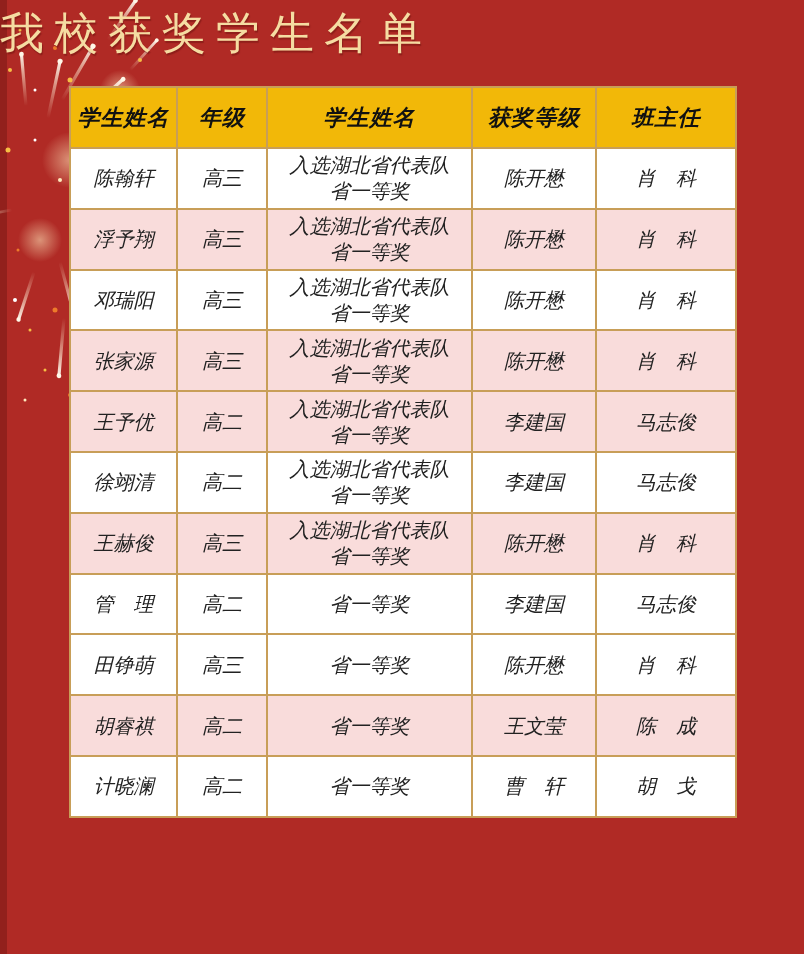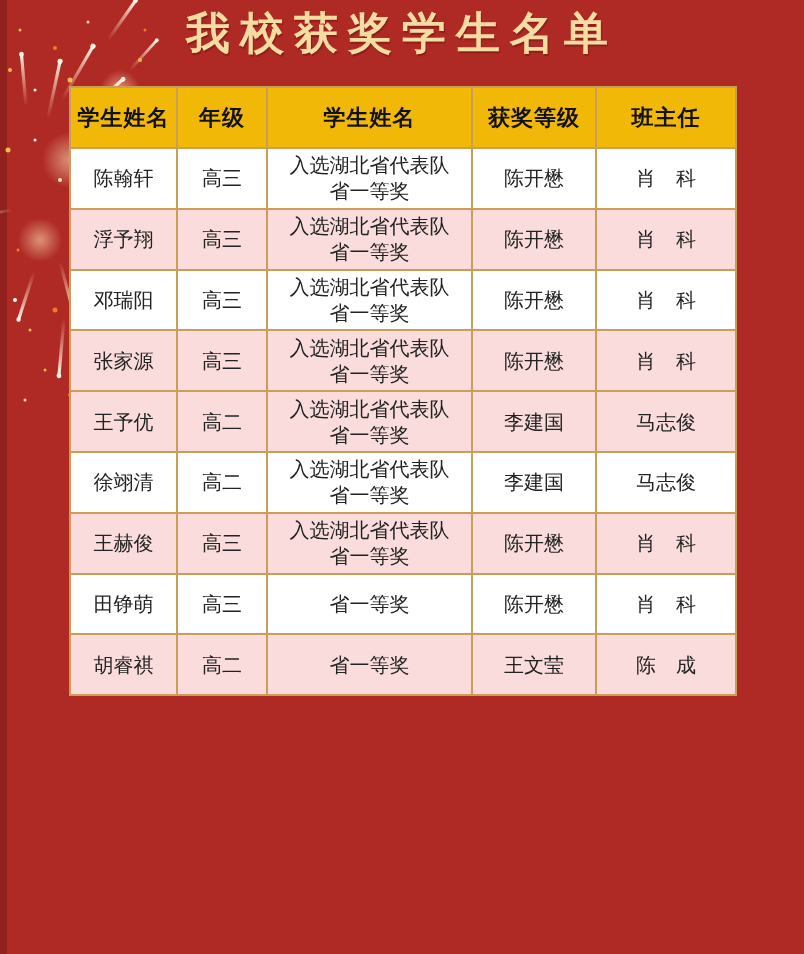--- a/index.html
+++ b/index.html
@@ -9,34 +9,35 @@
     overflow:hidden;
     position:relative;
     font-family:"Liberation Sans", sans-serif;
   }
   .left-shade {
     position:absolute; left:0; top:0; width:7px; height:954px;
     background:rgba(70,8,6,0.28);
   }
   .page-title {
     position:absolute; top:4px; left:0; width:804px;
-    margin:0; text-align:center;
+    margin:0; text-align:left;
     font-family:"DejaVu Serif", serif;
-    font-size:44px; font-weight:bold;
+    font-size:44px; font-weight:normal;
     color:#F5DCA2; letter-spacing:10px;
     text-shadow:1px 2px 1px rgba(80,10,5,0.35);
   }
   .fireworks {
     position:absolute; left:0; top:0; pointer-events:none;
   }
   table.award-table {
     position:absolute; left:69px; top:86px;
     width:666px;
     border-collapse:collapse;
     table-layout:fixed;
+    font-style:italic;
   }
   .award-table th, .award-table td {
     border:2px solid #C89E58;
     text-align:center; vertical-align:middle; padding:0;
   }
   .award-table thead tr { height:61px; }
   .award-table thead th {
     background:#F2B808; color:#111111;
     font-size:22px; font-weight:bold;
     letter-spacing:1px;
@@ -233,27 +234,41 @@
       </tr>
       <tr class="pink">
         <td>王赫俊</td>
         <td>高三</td>
         <td>入选湖北省代表队
 省一等奖</td>
         <td>陈开懋</td>
         <td>肖　科</td>
       </tr>
       <tr class="white">
+        <td>管　理</td>
+        <td>高二</td>
+        <td>省一等奖</td>
+        <td>李建国</td>
+        <td>马志俊</td>
+      </tr>
+      <tr class="white">
         <td>田铮萌</td>
         <td>高三</td>
         <td>省一等奖</td>
         <td>陈开懋</td>
         <td>肖　科</td>
       </tr>
       <tr class="pink">
         <td>胡睿祺</td>
         <td>高二</td>
         <td>省一等奖</td>
         <td>王文莹</td>
         <td>陈　成</td>
       </tr>
+      <tr class="white">
+        <td>计晓澜</td>
+        <td>高二</td>
+        <td>省一等奖</td>
+        <td>曹　轩</td>
+        <td>胡　戈</td>
+      </tr>
     </tbody>
 </table>
 
 </body></html>

